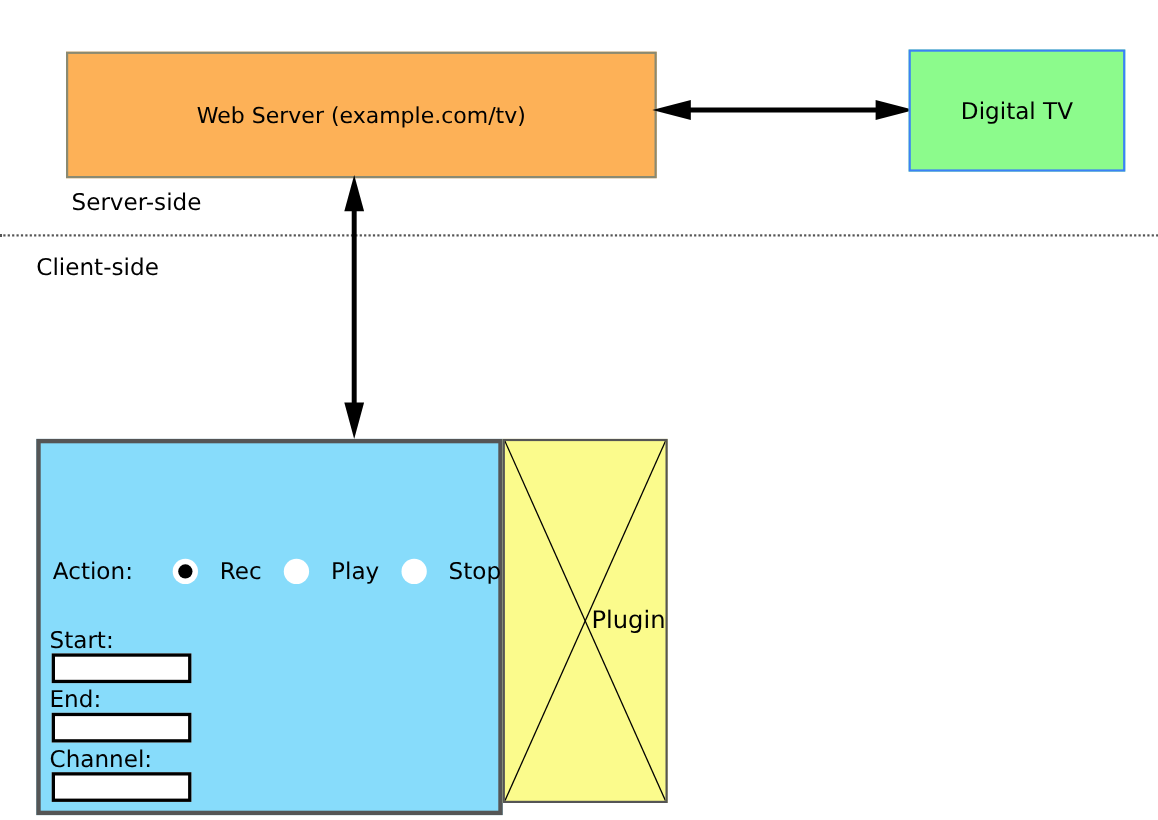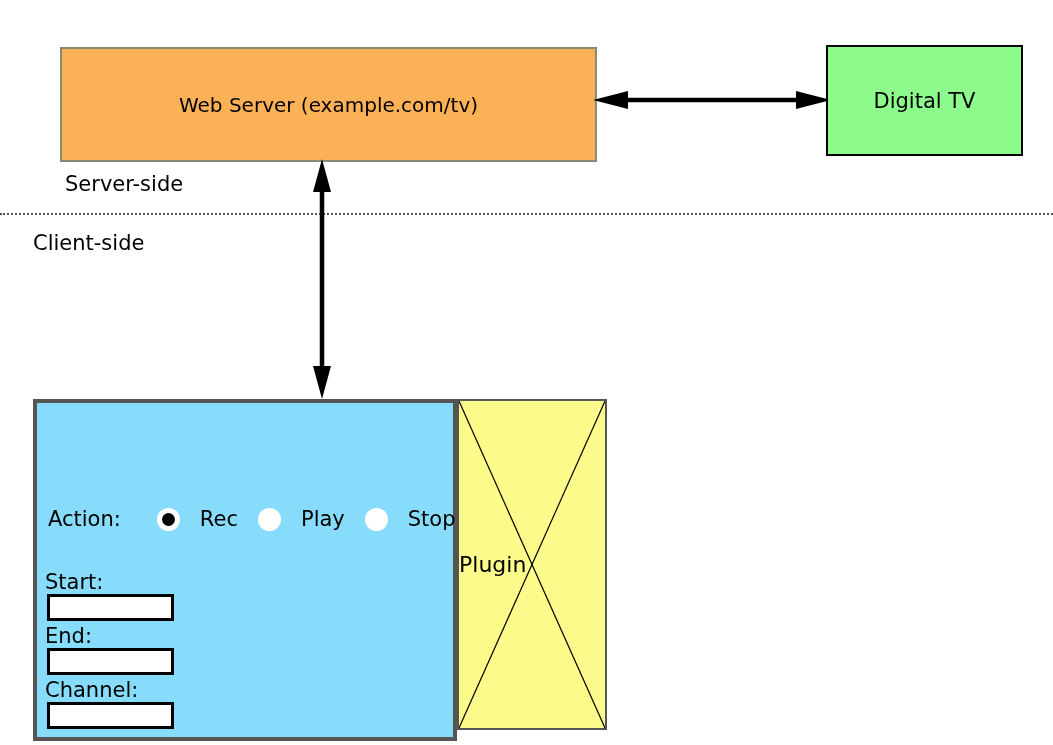--- a/index.html
+++ b/index.html
@@ -21,21 +21,21 @@
   .web-server-box {
     left: 60px; top: 47px; width: 537px; height: 115px;
     background: #FDB157;
     border: 2px solid #8a8a72;
     display: flex; align-items: center; justify-content: center;
     font-size: 20px;
   }
   .digital-tv-box {
     left: 826px; top: 45px; width: 197px; height: 111px;
     background: #8CFB8C;
-    border: 2px solid #000000;
+    border: 2px solid #3b82f6;
     display: flex; align-items: center; justify-content: center;
     font-size: 21px;
   }
   .prop-label {
     left: 598px; top: 54px; width: 232px;
     text-align: center; font-size: 21px;
   }
   .xml-label {
     left: 341px; top: 267px;
     font-size: 21px;
@@ -102,21 +102,21 @@
 
   
   .plugin-box {
     left: 457px; top: 399px; width: 150px; height: 331px;
     background: #FBFB8C;
     border: 2px solid #555555;
   }
   .plugin-box svg { position: absolute; left: 0; top: 0; width: 100%; height: 100%; }
   .plugin-label {
     position: absolute; left: 0; top: 0; width: 100%; height: 100%;
-    display: flex; align-items: center; justify-content: flex-start;
+    display: flex; align-items: center; justify-content: flex-end;
     font-size: 22px;
   }
 </style>
 </head>
 <body>
 
 <div class="canvas">
 
   <div class="abs web-server-box">
     <span>Web Server (example.com/tv)</span>

